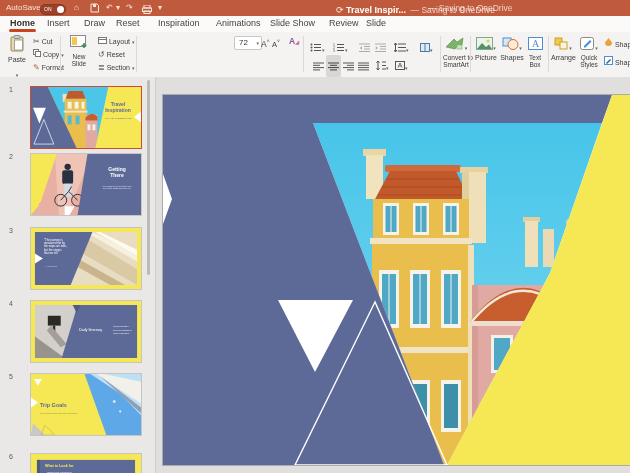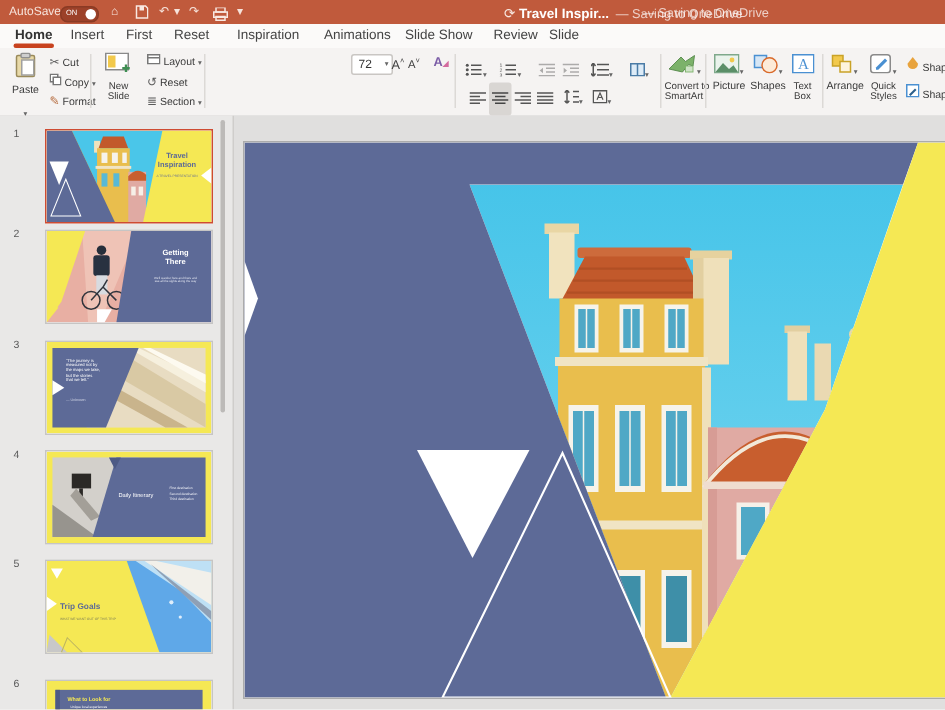--- a/index.html
+++ b/index.html
@@ -81,21 +81,21 @@
     <span class="tb-ic">⟳ </span>
     <span class="doc">Travel Inspir...</span>
     <span class="stat">— Saving to OneDrive</span>
   </div>
   <span class="stat abs" style="left:428px;top:0;height:16px;line-height:16px;font-size:8.5px;color:rgba(255,255,255,.72)">— Saving to OneDrive</span>
 </div>
 
 <div id="tabrow">
   <span class="tab active" style="left:10px">Home</span>
   <span class="tab" style="left:47px">Insert</span>
-  <span class="tab" style="left:84px">First</span>
+  <span class="tab" style="left:84px">Draw</span>
   <span class="tab" style="left:116px">Reset</span>
   <span class="tab" style="left:158px">Inspiration</span>
   <span class="tab" style="left:216px">Animations</span>
   <span class="tab" style="left:270px">Slide Show</span>
   <span class="tab" style="left:329px">Review</span>
   <span class="tab" style="left:366px">Slide</span>
   <span class="tab-underline" style="left:9px;width:27px"></span>
 </div>
 
 <div id="ribbon">

